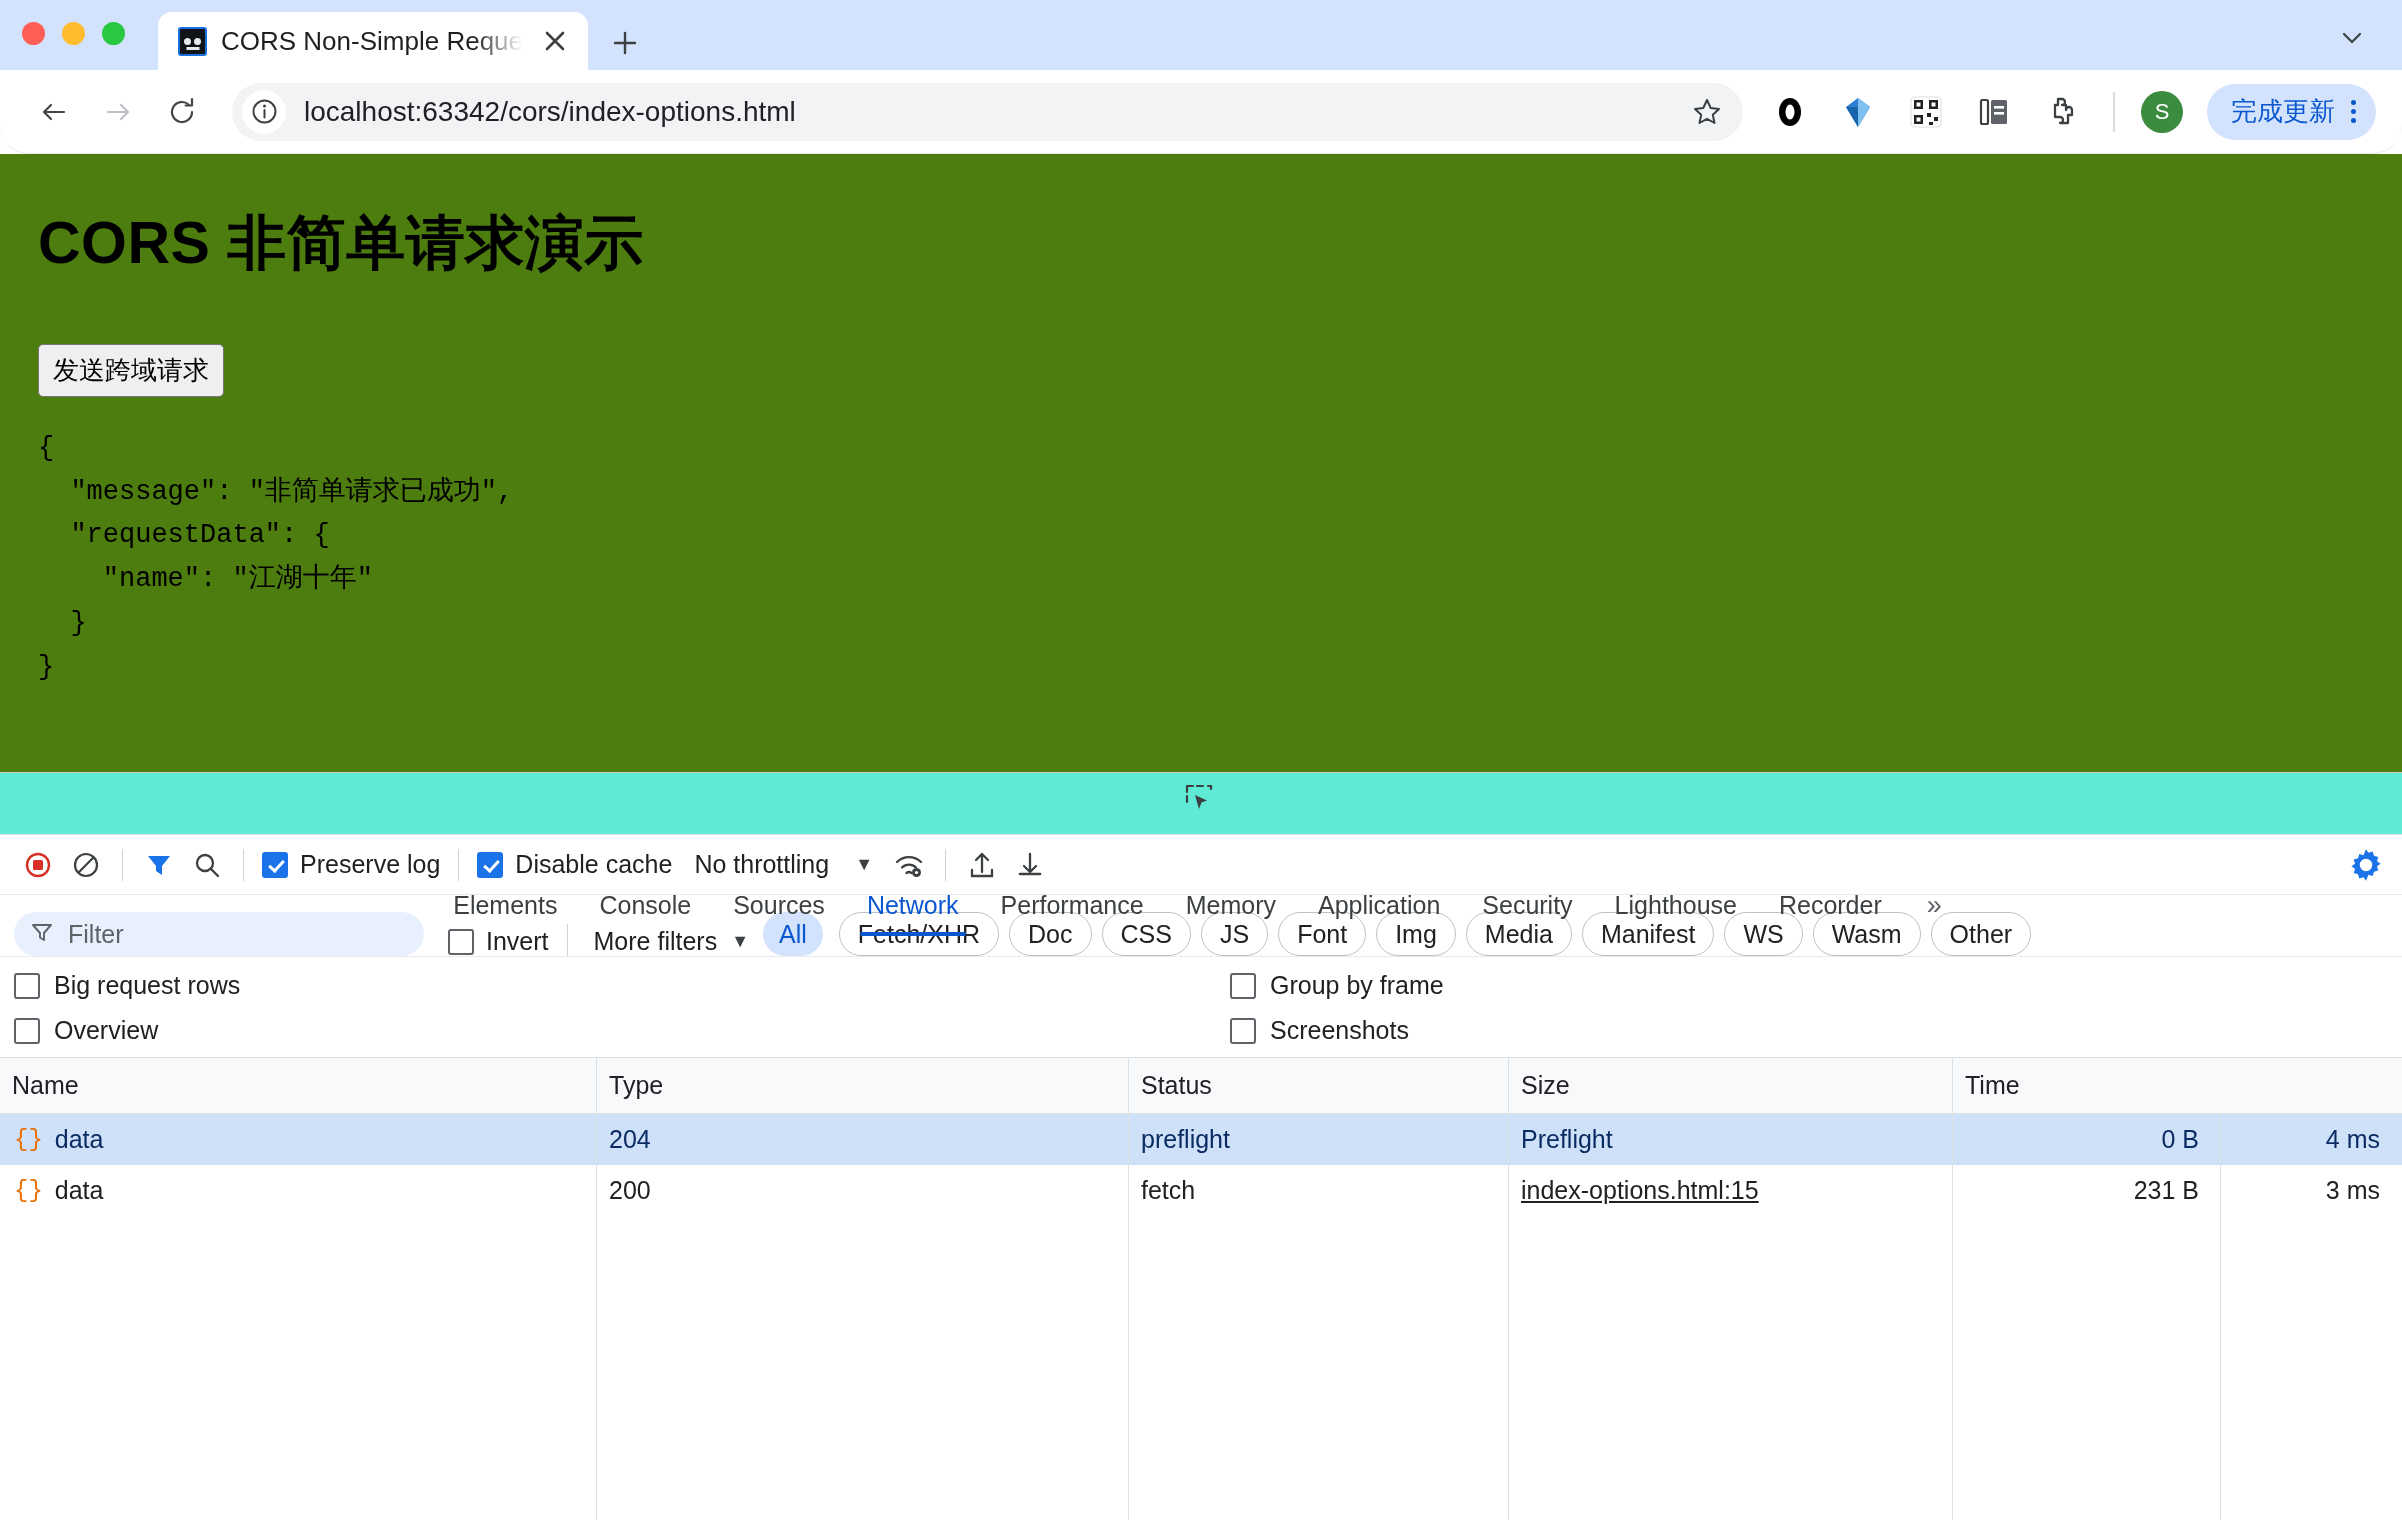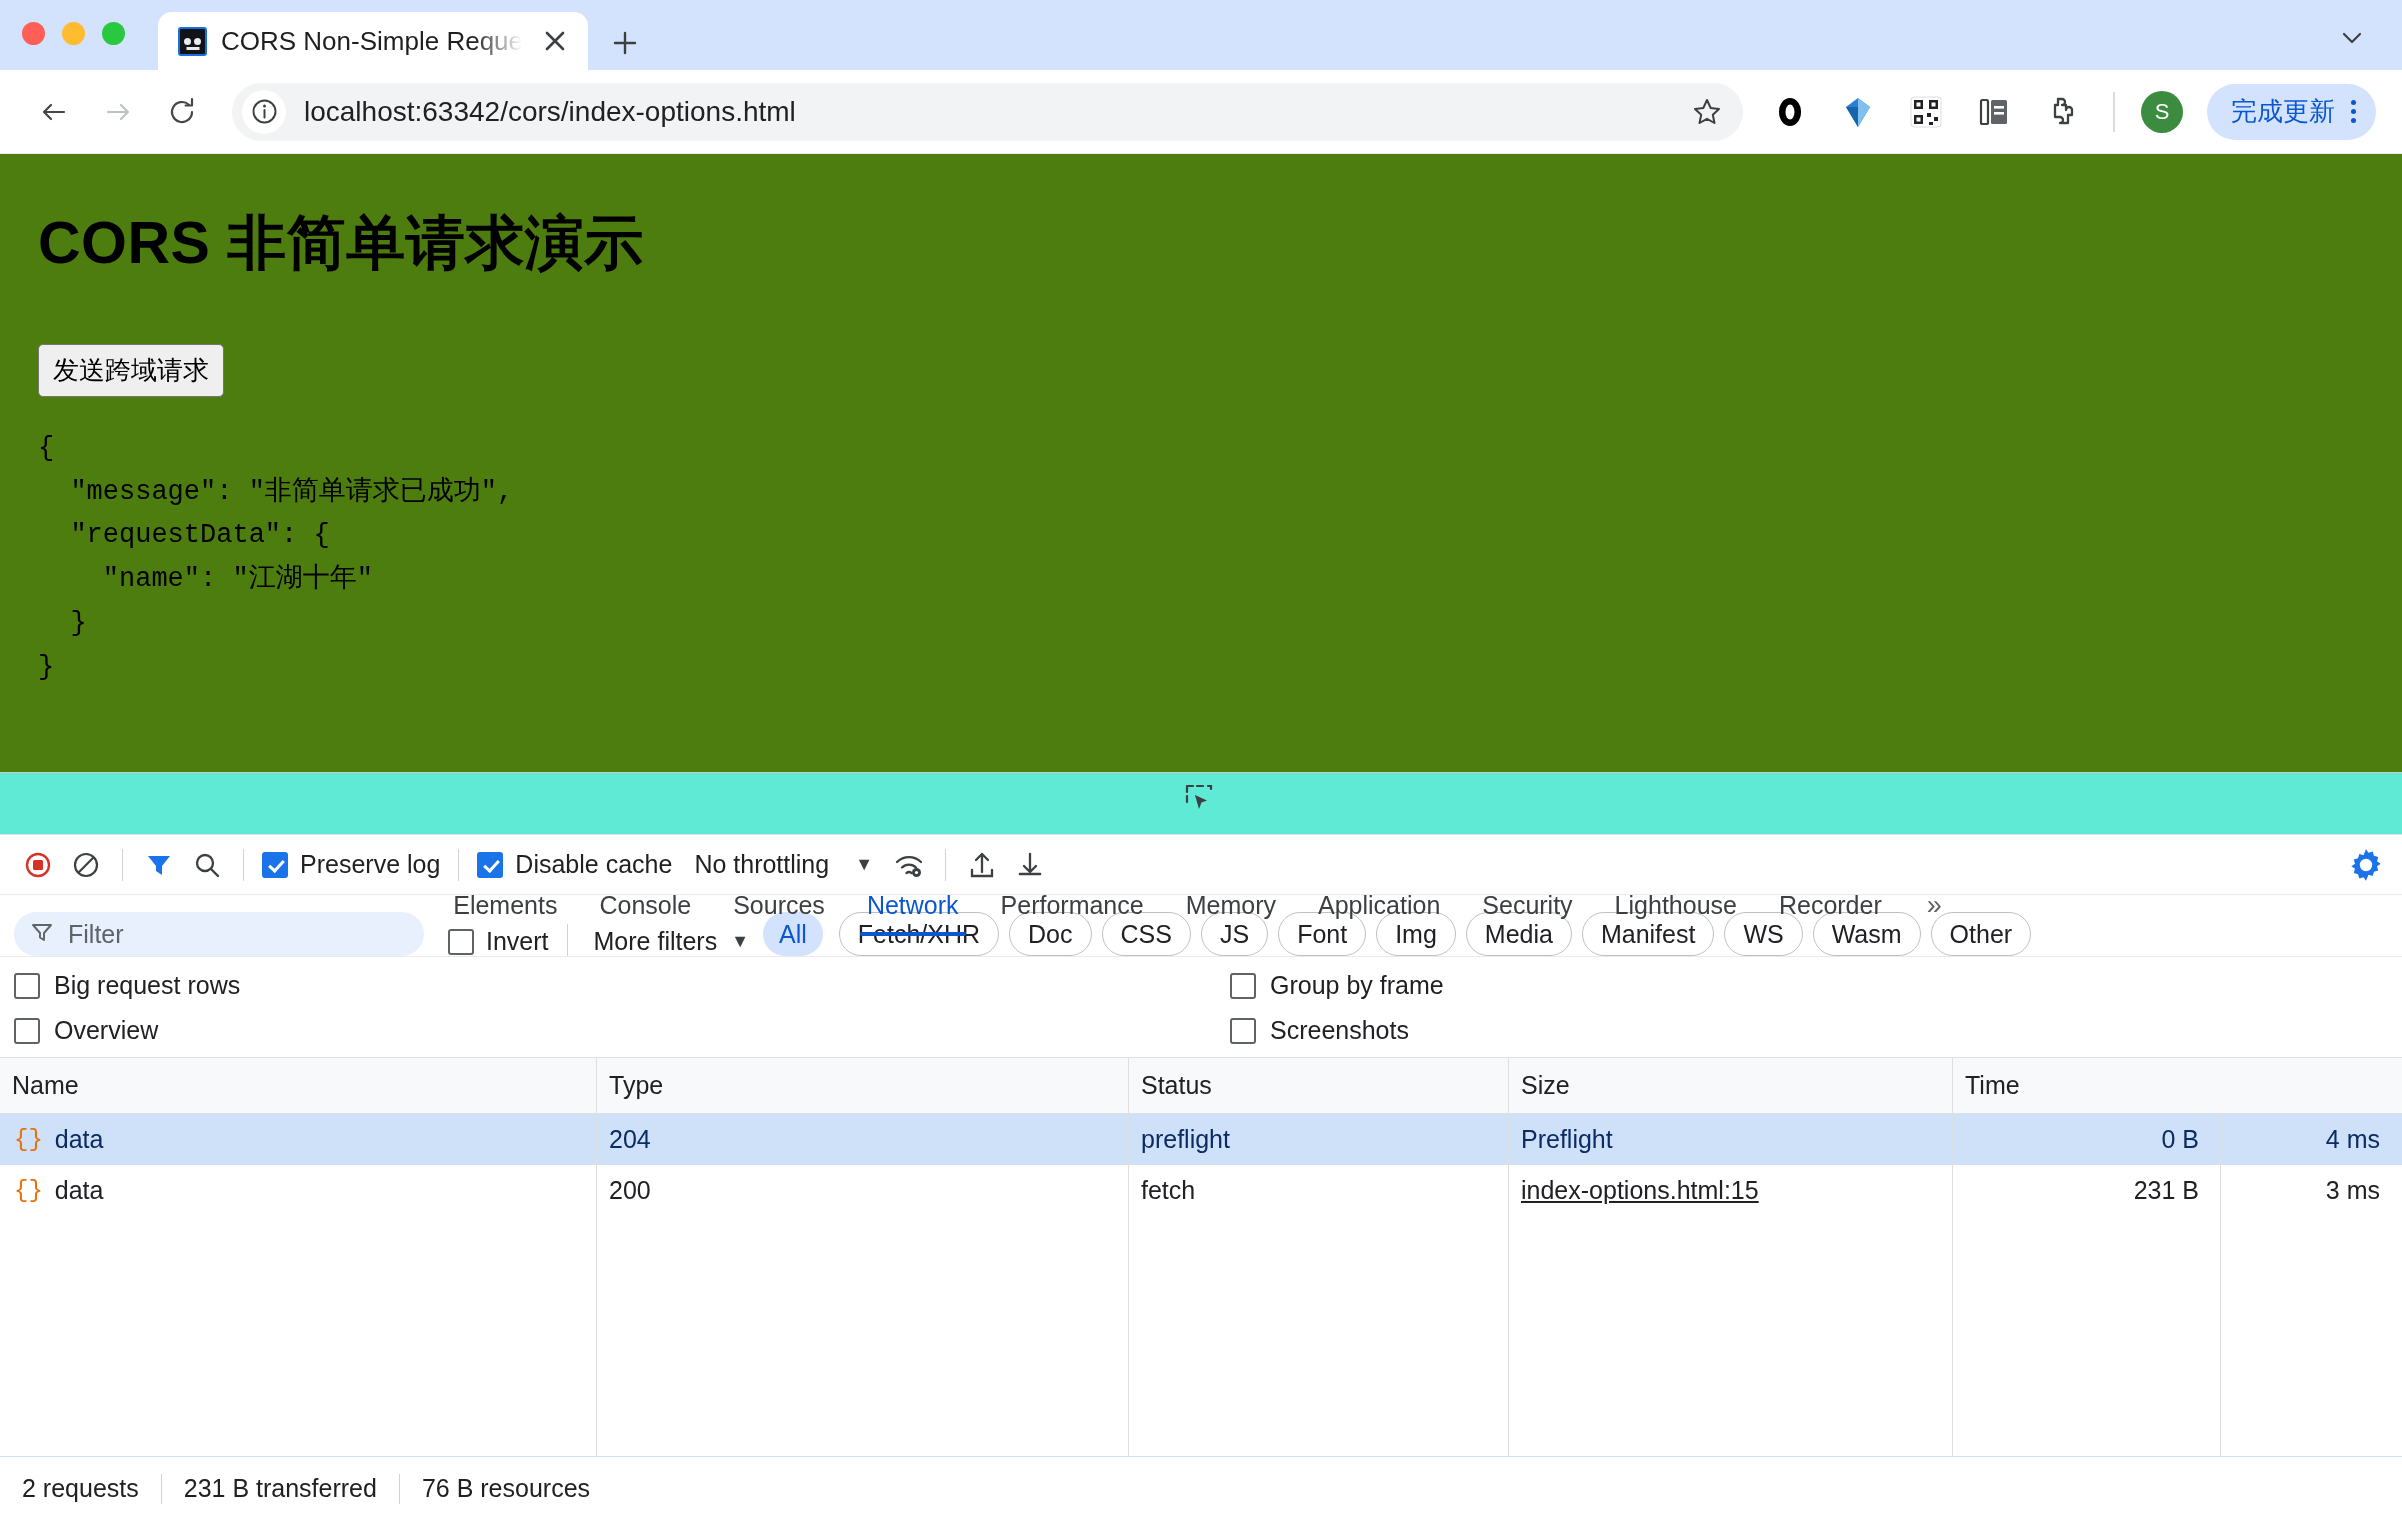--- a/index.html
+++ b/index.html
@@ -53,21 +53,21 @@
   }
   .new-tab { margin-left: 18px; margin-bottom: 8px; }
   .chev-strip {
     position: absolute; right: 28px; bottom: 10px;
     width: 44px; height: 44px; display: flex; align-items: center; justify-content: center;
     color: #3c4043;
   }
 
   .navbar {
     height: 84px; background: #ffffff; display: flex; align-items: center;
-    padding: 0 26px; gap: 8px; border-bottom: 1px solid #e8eaed;
+    padding: 0 26px; gap: 8px; border-bottom: 1px solid #e8eaed; border-radius: 29px;
   }
   .navbtn {
     width: 56px; height: 56px; border-radius: 50%;
     display: flex; align-items: center; justify-content: center;
     color: #444746; flex: 0 0 auto;
   }
   .navbtn.disabled { color: #bdc1c6; }
   .omnibox {
     flex: 1; height: 58px; background: #f1f3f4; border-radius: 29px;
     display: flex; align-items: center; padding: 0 12px 0 10px; margin: 0 14px;
@@ -620,22 +620,15 @@
           <div class="td">fetch</div>
           <div class="td">
             <span class="link-init">index-options.html:15</span>
           </div>
           <div class="td right">231 B</div>
           <div class="td right">3 ms</div>
         </div>
       </div>
     </div>
 
-    <div class="dt-status">
-      <span class="st-item">2 requests</span>
-      <span class="st-div"></span>
-      <span class="st-item">231 B transferred</span>
-      <span class="st-div"></span>
-      <span class="st-item">76 B resources</span>
-    </div>
 
   </div>
 </div>
 
 </body></html>

